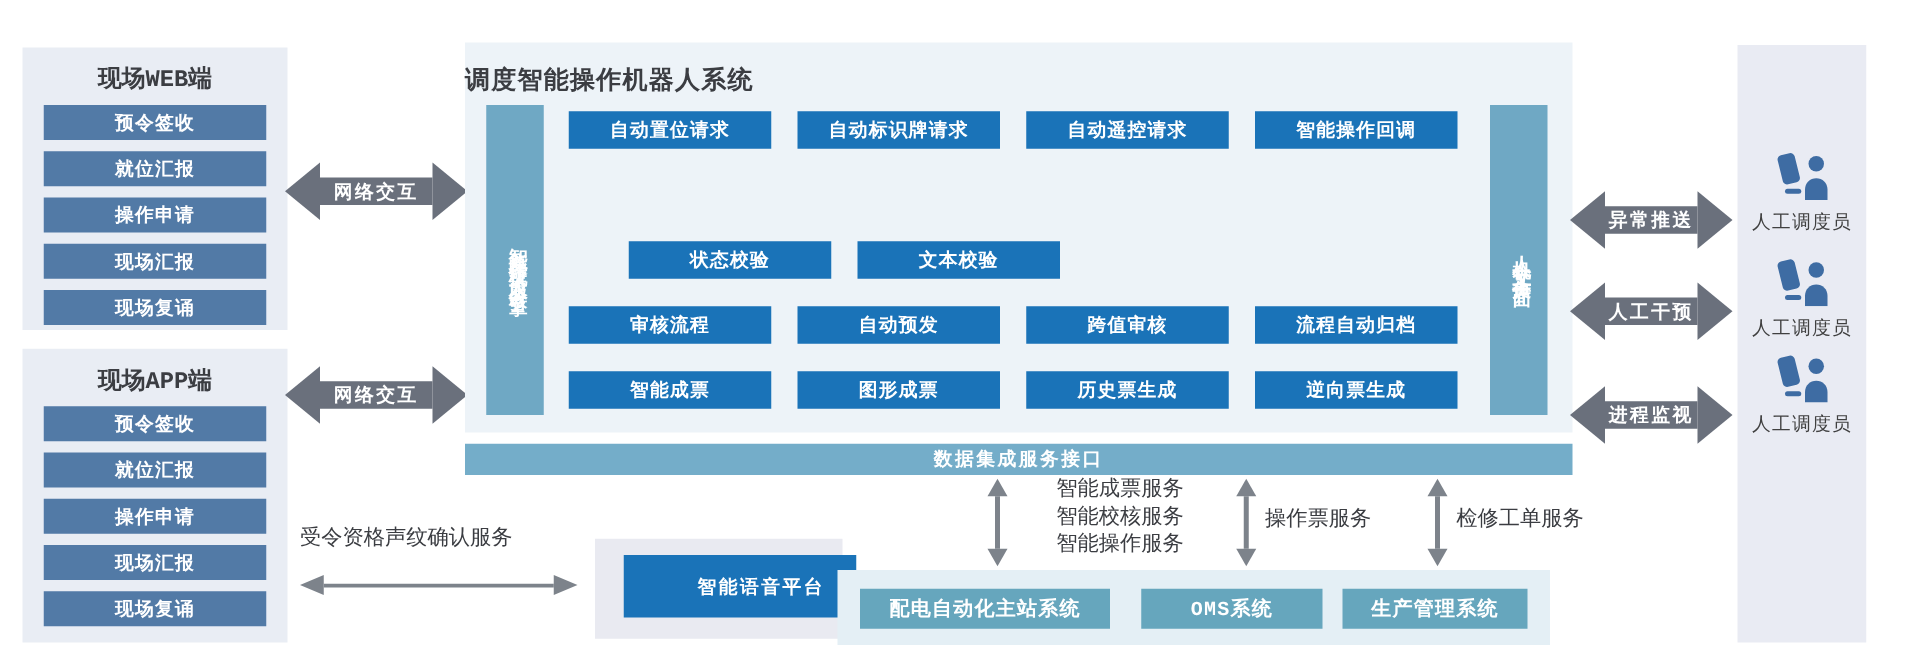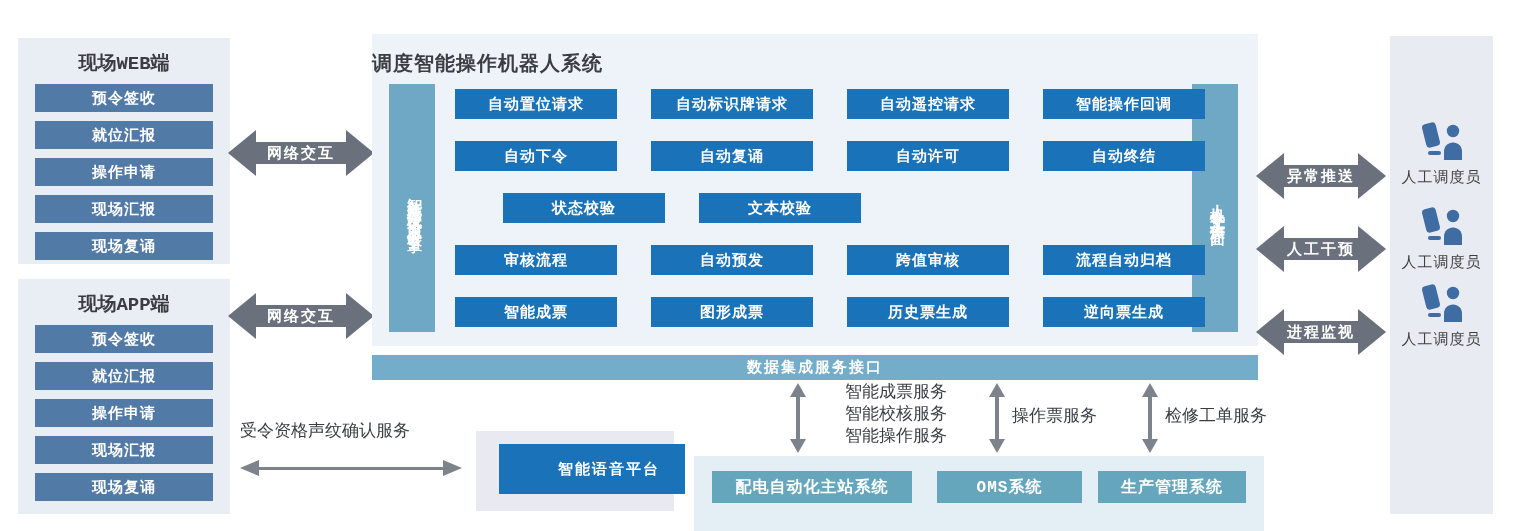--- a/index.html
+++ b/index.html
@@ -23,21 +23,21 @@
 
   
   .main-panel { position:absolute; left:372px; top:18px; width:886px; height:312px; background:#edf3f8; }
   .main-title { position:absolute; top:16px; left:0; right:0; text-align:left; font-size:20px; font-weight:600; letter-spacing:1px; color:#3b3d42; }
   .v-bar {
     position:absolute; top:50px; width:46px; height:248px; background:#6fa8c4;
     color:#ffffff; font-size:15px; font-weight:600;
     writing-mode:vertical-rl; text-orientation:upright; letter-spacing:4px;
     display:flex; align-items:center; justify-content:center;
   }
-  .grid-row { position:absolute; left:83px; display:flex; gap:34px; }
+  .grid-row { position:absolute; left:83px; display:flex; gap:21px; }
   .blue-btn {
     width:162px; height:30px; background:#1a73b8; color:#ffffff;
     display:flex; align-items:center; justify-content:center;
     font-size:15px; font-weight:700; letter-spacing:1px;
   }
 
   
   .data-bar {
     position:absolute; left:372px; top:339px; width:886px; height:25px;
     background:#74adc9; color:#ffffff; font-size:15px; font-weight:600; letter-spacing:2px;
@@ -131,26 +131,20 @@
     <div class="main-title">调度智能操作机器人系统</div>
 
     <div class="v-bar" style="left:17px;">智能操作机器人服务引擎</div>
     <div class="v-bar" style="left:820px;">人机交互工作界面</div>
 
     <div class="grid-row" style="top:55px;">
       <div class="blue-btn">自动置位请求</div>
       <div class="blue-btn">自动标识牌请求</div>
       <div class="blue-btn">自动遥控请求</div>
       <div class="blue-btn">智能操作回调</div>
-    </div>
-    <div class="grid-row" style="top:107px;">
-      <div class="blue-btn">自动下令</div>
-      <div class="blue-btn">自动复诵</div>
-      <div class="blue-btn">自动许可</div>
-      <div class="blue-btn">自动终结</div>
     </div>
     <div class="grid-row" style="top:159px;padding-left:48px;">
       <div class="blue-btn">状态校验</div>
       <div class="blue-btn">文本校验</div>
     </div>
     <div class="grid-row" style="top:211px;">
       <div class="blue-btn">审核流程</div>
       <div class="blue-btn">自动预发</div>
       <div class="blue-btn">跨值审核</div>
       <div class="blue-btn">流程自动归档</div>
@@ -252,19 +246,19 @@
   <div class="thin-arrow" style="left:240px; top:443px; width:222px;">
     <span class="tl"></span>
     <span class="tm"></span>
     <span class="tr"></span>
   </div>
 
   <div class="panel" style="left:476px; top:415px; width:198px; height:80px; background:#e9eaf1;">
     <div class="voice-btn">智能语音平台</div>
   </div>
 
-  <div class="panel" style="left:694px; top:440px; width:570px; height:76px; background:#e4eff5;">
+  <div class="panel" style="left:670px; top:440px; width:570px; height:60px; background:#e4eff5;">
     <div class="teal-btn" style="left:18px; top:15px; width:200px;">配电自动化主站系统</div>
     <div class="teal-btn" style="left:243px; top:15px; width:145px;">OMS系统</div>
     <div class="teal-btn" style="left:404px; top:15px; width:148px;">生产管理系统</div>
   </div>
 
 </div>
 
 </body></html>

